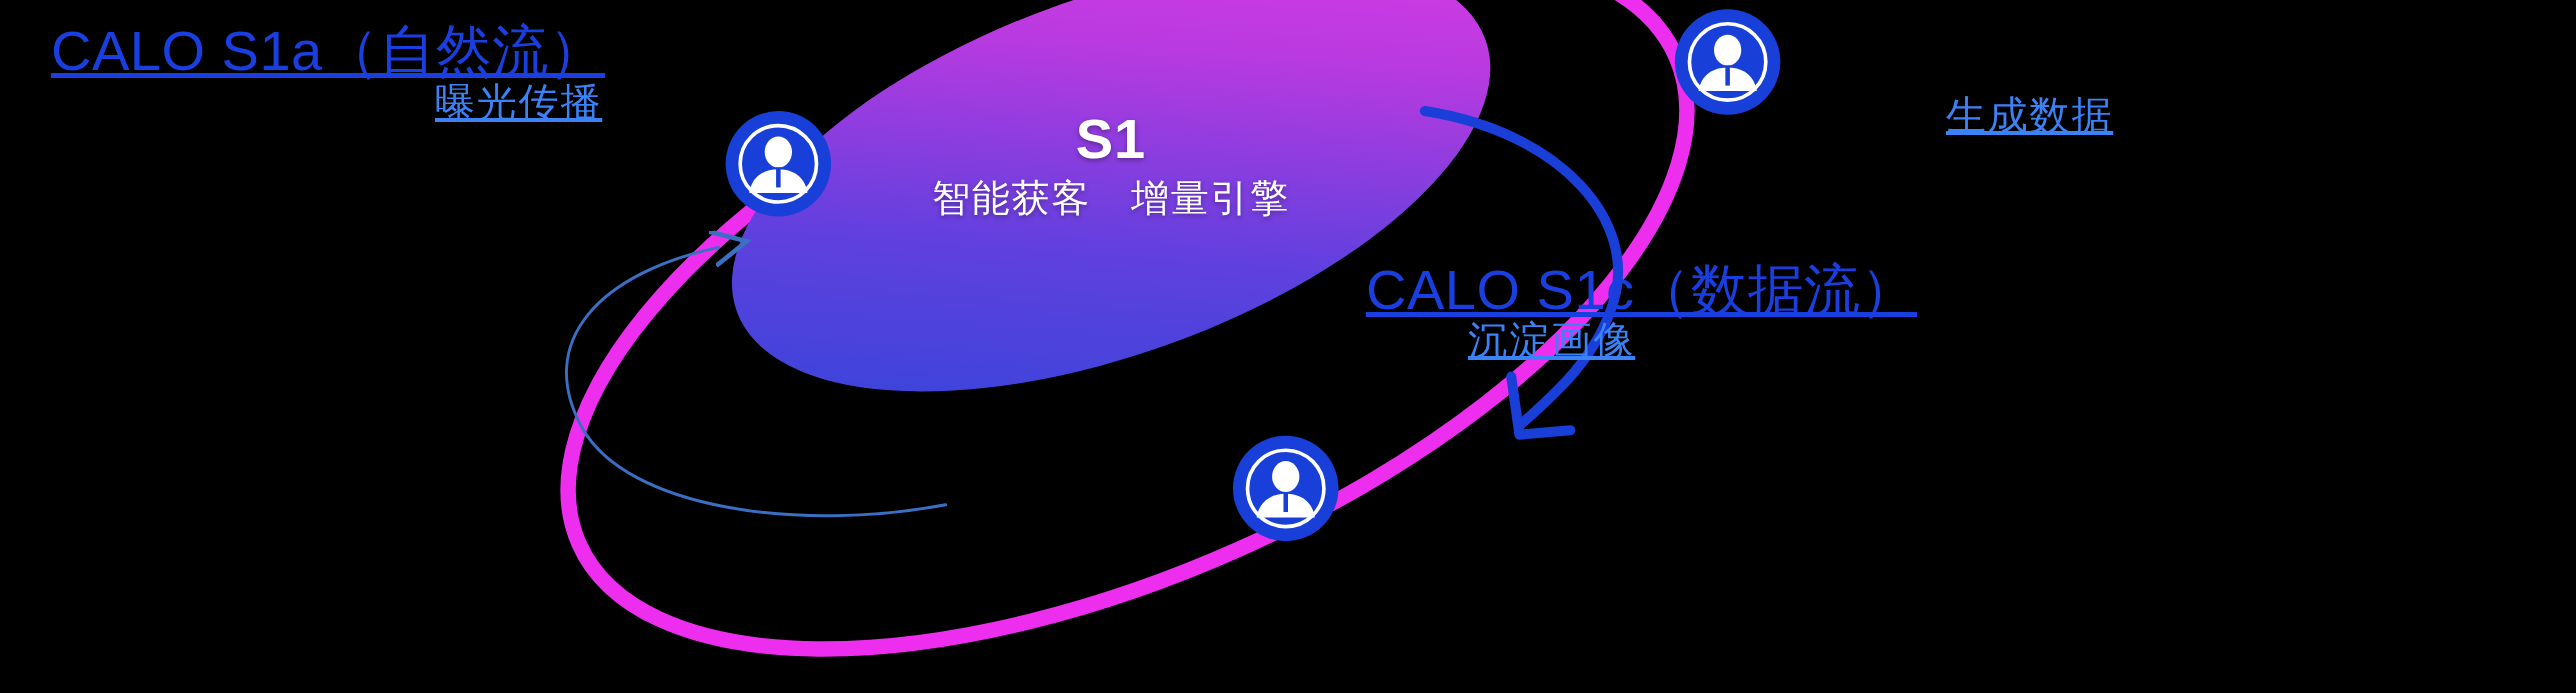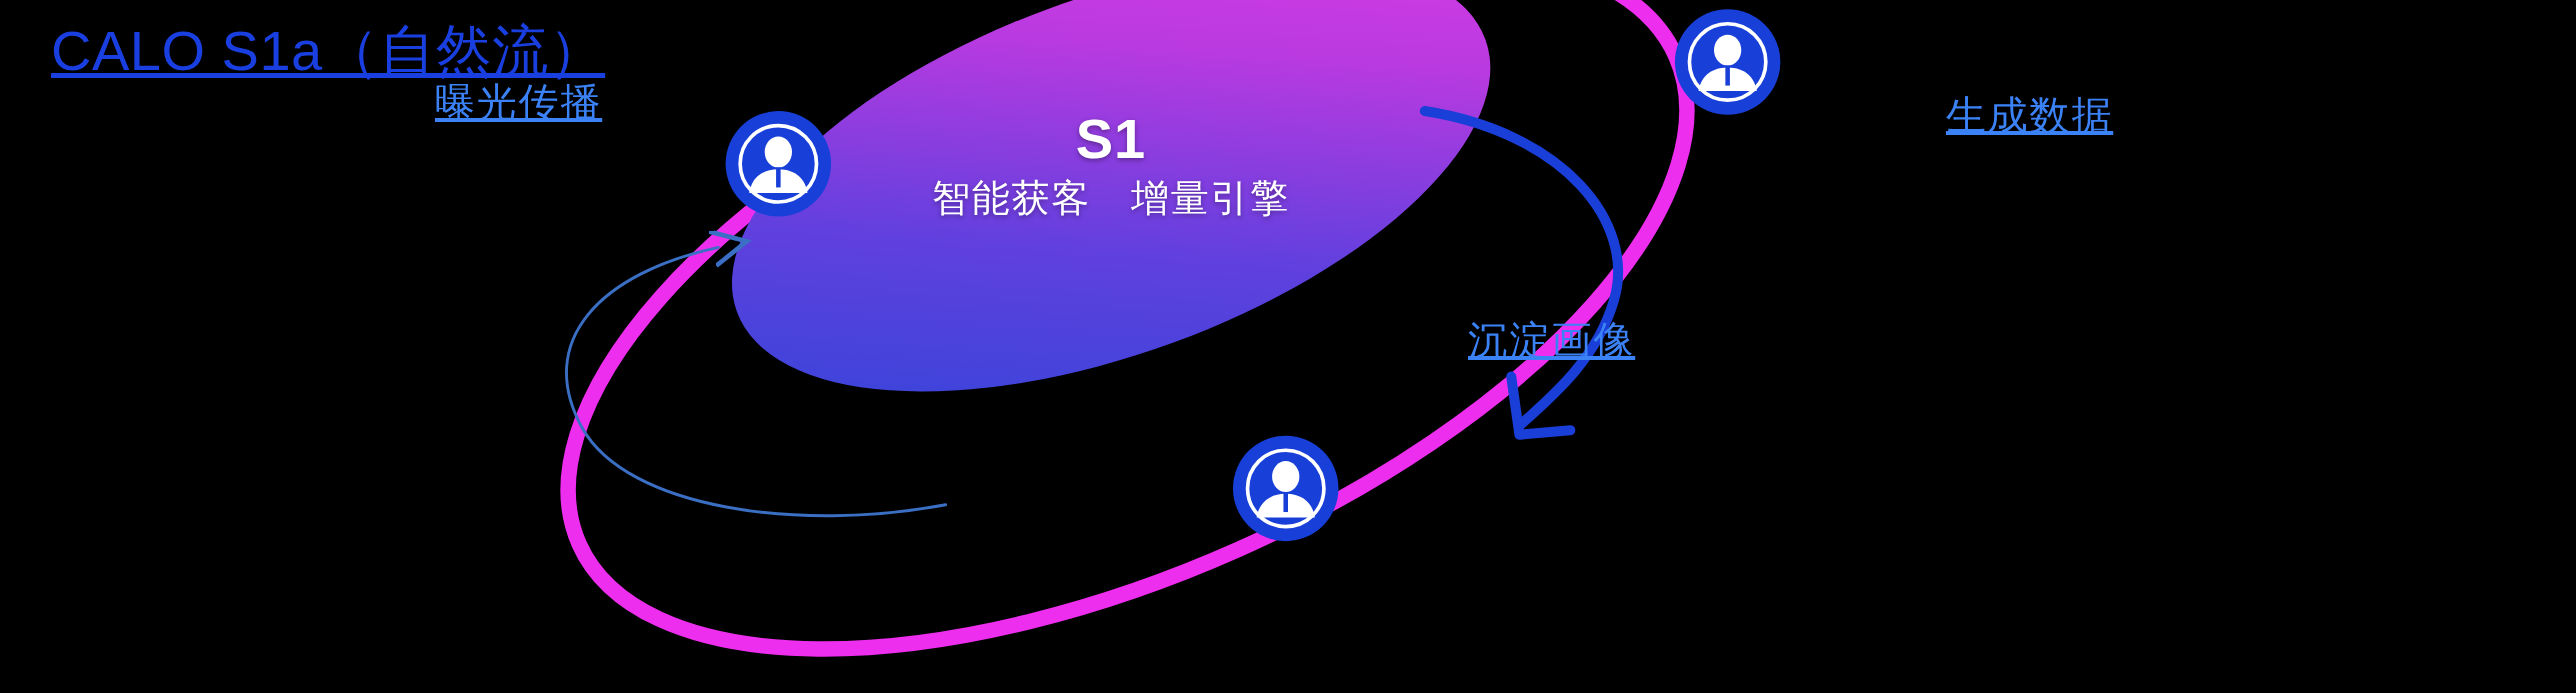--- a/index.html
+++ b/index.html
@@ -145,16 +145,17 @@
   </svg>
 
   <div class="core-text" id="core-title">S1</div>
   <div class="core-text" id="core-subtitle">智能获客　增量引擎</div>
 
   <div class="label label-brand" id="lbl-a-brand">CALO S1a（自然流）</div>
   <div class="label label-sub" id="lbl-a-sub">曝光传播</div>
 
   <div class="label label-sub" id="lbl-b-sub">生成数据</div>
 
+  <div class="label label-brand" id="lbl-c-brand">CALO S1c（数据流）</div>
   <div class="label label-sub" id="lbl-c-sub">沉淀画像</div>
 
 </div>
 
 
 </body></html>

